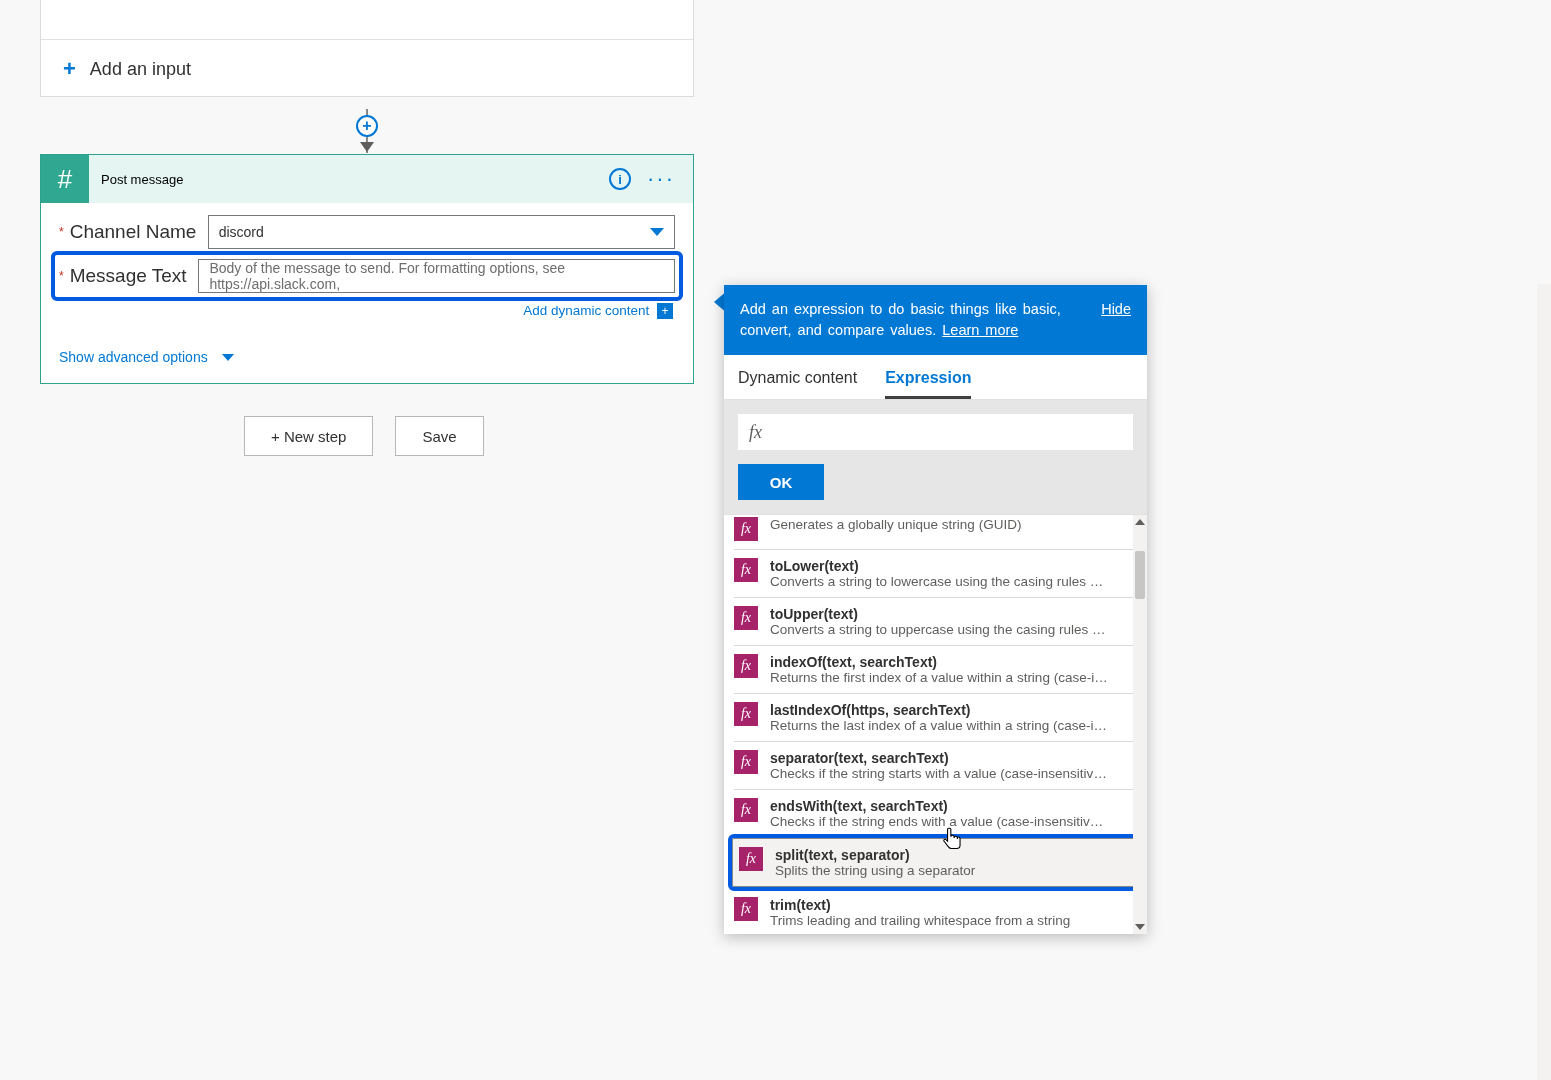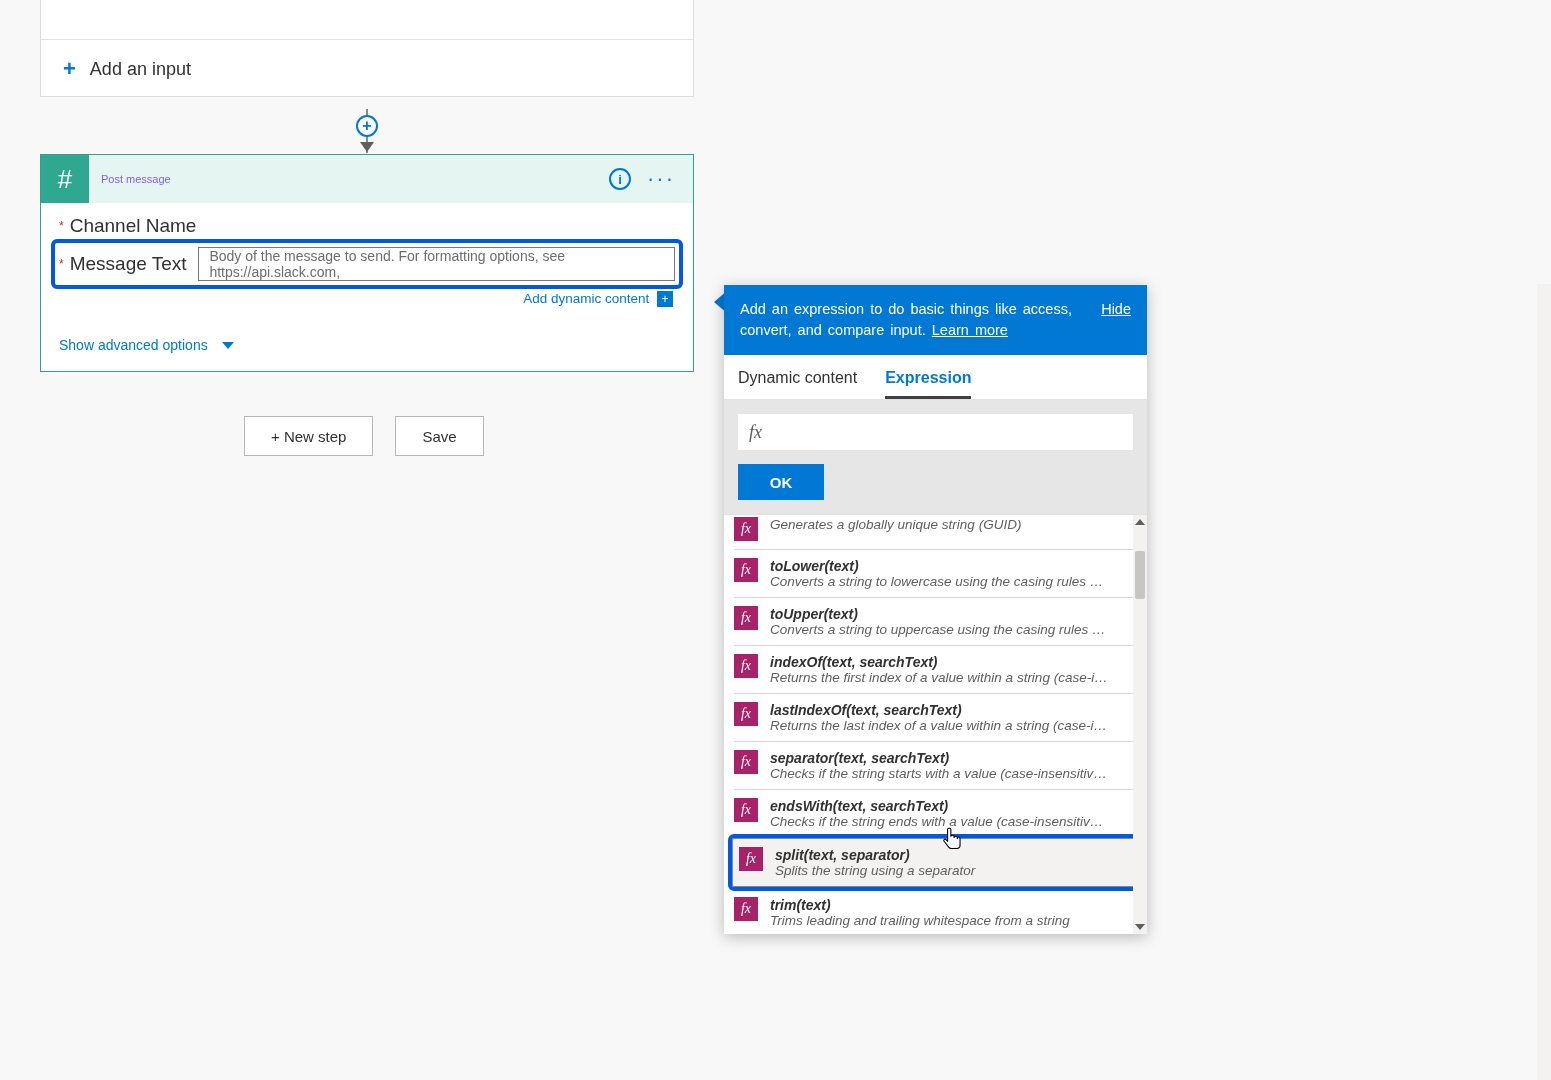--- a/index.html
+++ b/index.html
@@ -73,21 +73,21 @@
   }
   .action-header {
     display:flex; align-items:center; gap:12px;
     background: #e4f5f2;
     height:48px;
     padding-right:14px;
   }
   .action-app-icon {
     width:48px;height:48px;background:#30a891;display:flex;align-items:center;justify-content:center;color:#fff;font-size:26px;
   }
-  .action-title { flex:1 1 auto; font-size:11px; color:#8b5cf6; }
+  .action-title { flex:1 1 auto; font-size:13px; color:#000000; }
   .info-icon {
     width:22px;height:22px;border:2px solid #0078d4;border-radius:50%;
     display:flex;align-items:center;justify-content:center;color:#0078d4;font-size:13px;font-weight:bold;
   }
   .ellipsis { color:#0078d4; font-size:22px; letter-spacing:2px; padding:0 4px; }
 
   .action-body { padding: 12px 18px 18px; }
   .field-row { display:flex; align-items:center; gap:10px; margin-bottom:10px; }
   .req-star { color:#c42b1c; font-size:12px; margin-right:-4px; }
   .field-label { width: 128px; font-size:19px; color:#323130; }
@@ -187,21 +187,21 @@
     padding:8px 0; border-bottom:1px solid #d8d8d8;
     cursor:pointer;
   }
   .func-row.cutoff-top { padding-top:2px; border-top:none; }
   .fx-chip {
     width:24px;height:24px;background:#a6236a;color:#fff;
     display:flex;align-items:center;justify-content:center;
     font-style:italic; font-family:"Times New Roman",serif; font-size:14px;
     flex:0 0 24px;
   }
-  .func-text { flex:1 1 auto; overflow:hidden;font-style:italic; }
+  .func-text { flex:1 1 auto; overflow:hidden; }
   .func-sig { font-size:14px; font-weight:600; color:#323130; }
   .func-desc {
     font-size:13.5px; color:#605e5c;
     white-space:nowrap; overflow:hidden; text-overflow:ellipsis; max-width:340px;
   }
   .func-row.highlight {
     background:#f3f2f1;
     border:1px solid #8a8886;
     outline:4px solid #015ae0;
     border-radius:2px;
@@ -261,20 +261,24 @@
   <div class="action-header">
     <div class="action-app-icon">#</div>
     <div class="action-title">Post message</div>
     <div class="info-icon">i</div>
     <div class="ellipsis">···</div>
   </div>
   <div class="action-body">
     <div class="field-row">
       <span class="req-star">*</span>
       <span class="field-label">Channel Name</span>
+      <div class="field-input">
+        <span>discord</span>
+        <div class="dropdown-caret"></div>
+      </div>
     </div>
 
     <div class="field-row highlight">
       <span class="req-star">*</span>
       <span class="field-label">Message Text</span>
       <div class="field-input">
         <span class="placeholder-text">Body of the message to send. For formatting options, see https://api.slack.com,</span>
       </div>
     </div>
 
@@ -297,21 +301,21 @@
   <div class="btn">
     <span>Save</span>
   </div>
 </div>
 
 <div class="tooltip-beak"></div>
 
 <div class="flyout">
   <div class="flyout-header">
     <div class="msg">
-      <span>Add an expression to do basic things like access, convert, and compare input. </span>
+      <span>Add an expression to do basic things like basic, convert, and compare values. </span>
       <a>Learn more</a>
     </div>
     <div class="hide">Hide</div>
   </div>
 
   <div class="flyout-tabs">
     <div class="tab">Dynamic content</div>
     <div class="tab active">Expression</div>
   </div>
 
@@ -347,21 +351,21 @@
         <div class="func-row">
           <div class="fx-chip">fx</div>
           <div class="func-text">
             <div class="func-sig">indexOf(text, searchText)</div>
             <div class="func-desc">Returns the first index of a value within a string (case-inse...</div>
           </div>
         </div>
         <div class="func-row">
           <div class="fx-chip">fx</div>
           <div class="func-text">
-            <div class="func-sig">lastIndexOf(text, searchText)</div>
+            <div class="func-sig">lastIndexOf(https, searchText)</div>
             <div class="func-desc">Returns the last index of a value within a string (case-inse...</div>
           </div>
         </div>
         <div class="func-row">
           <div class="fx-chip">fx</div>
           <div class="func-text">
             <div class="func-sig">separator(text, searchText)</div>
             <div class="func-desc">Checks if the string starts with a value (case-insensitive, in...</div>
           </div>
         </div>

